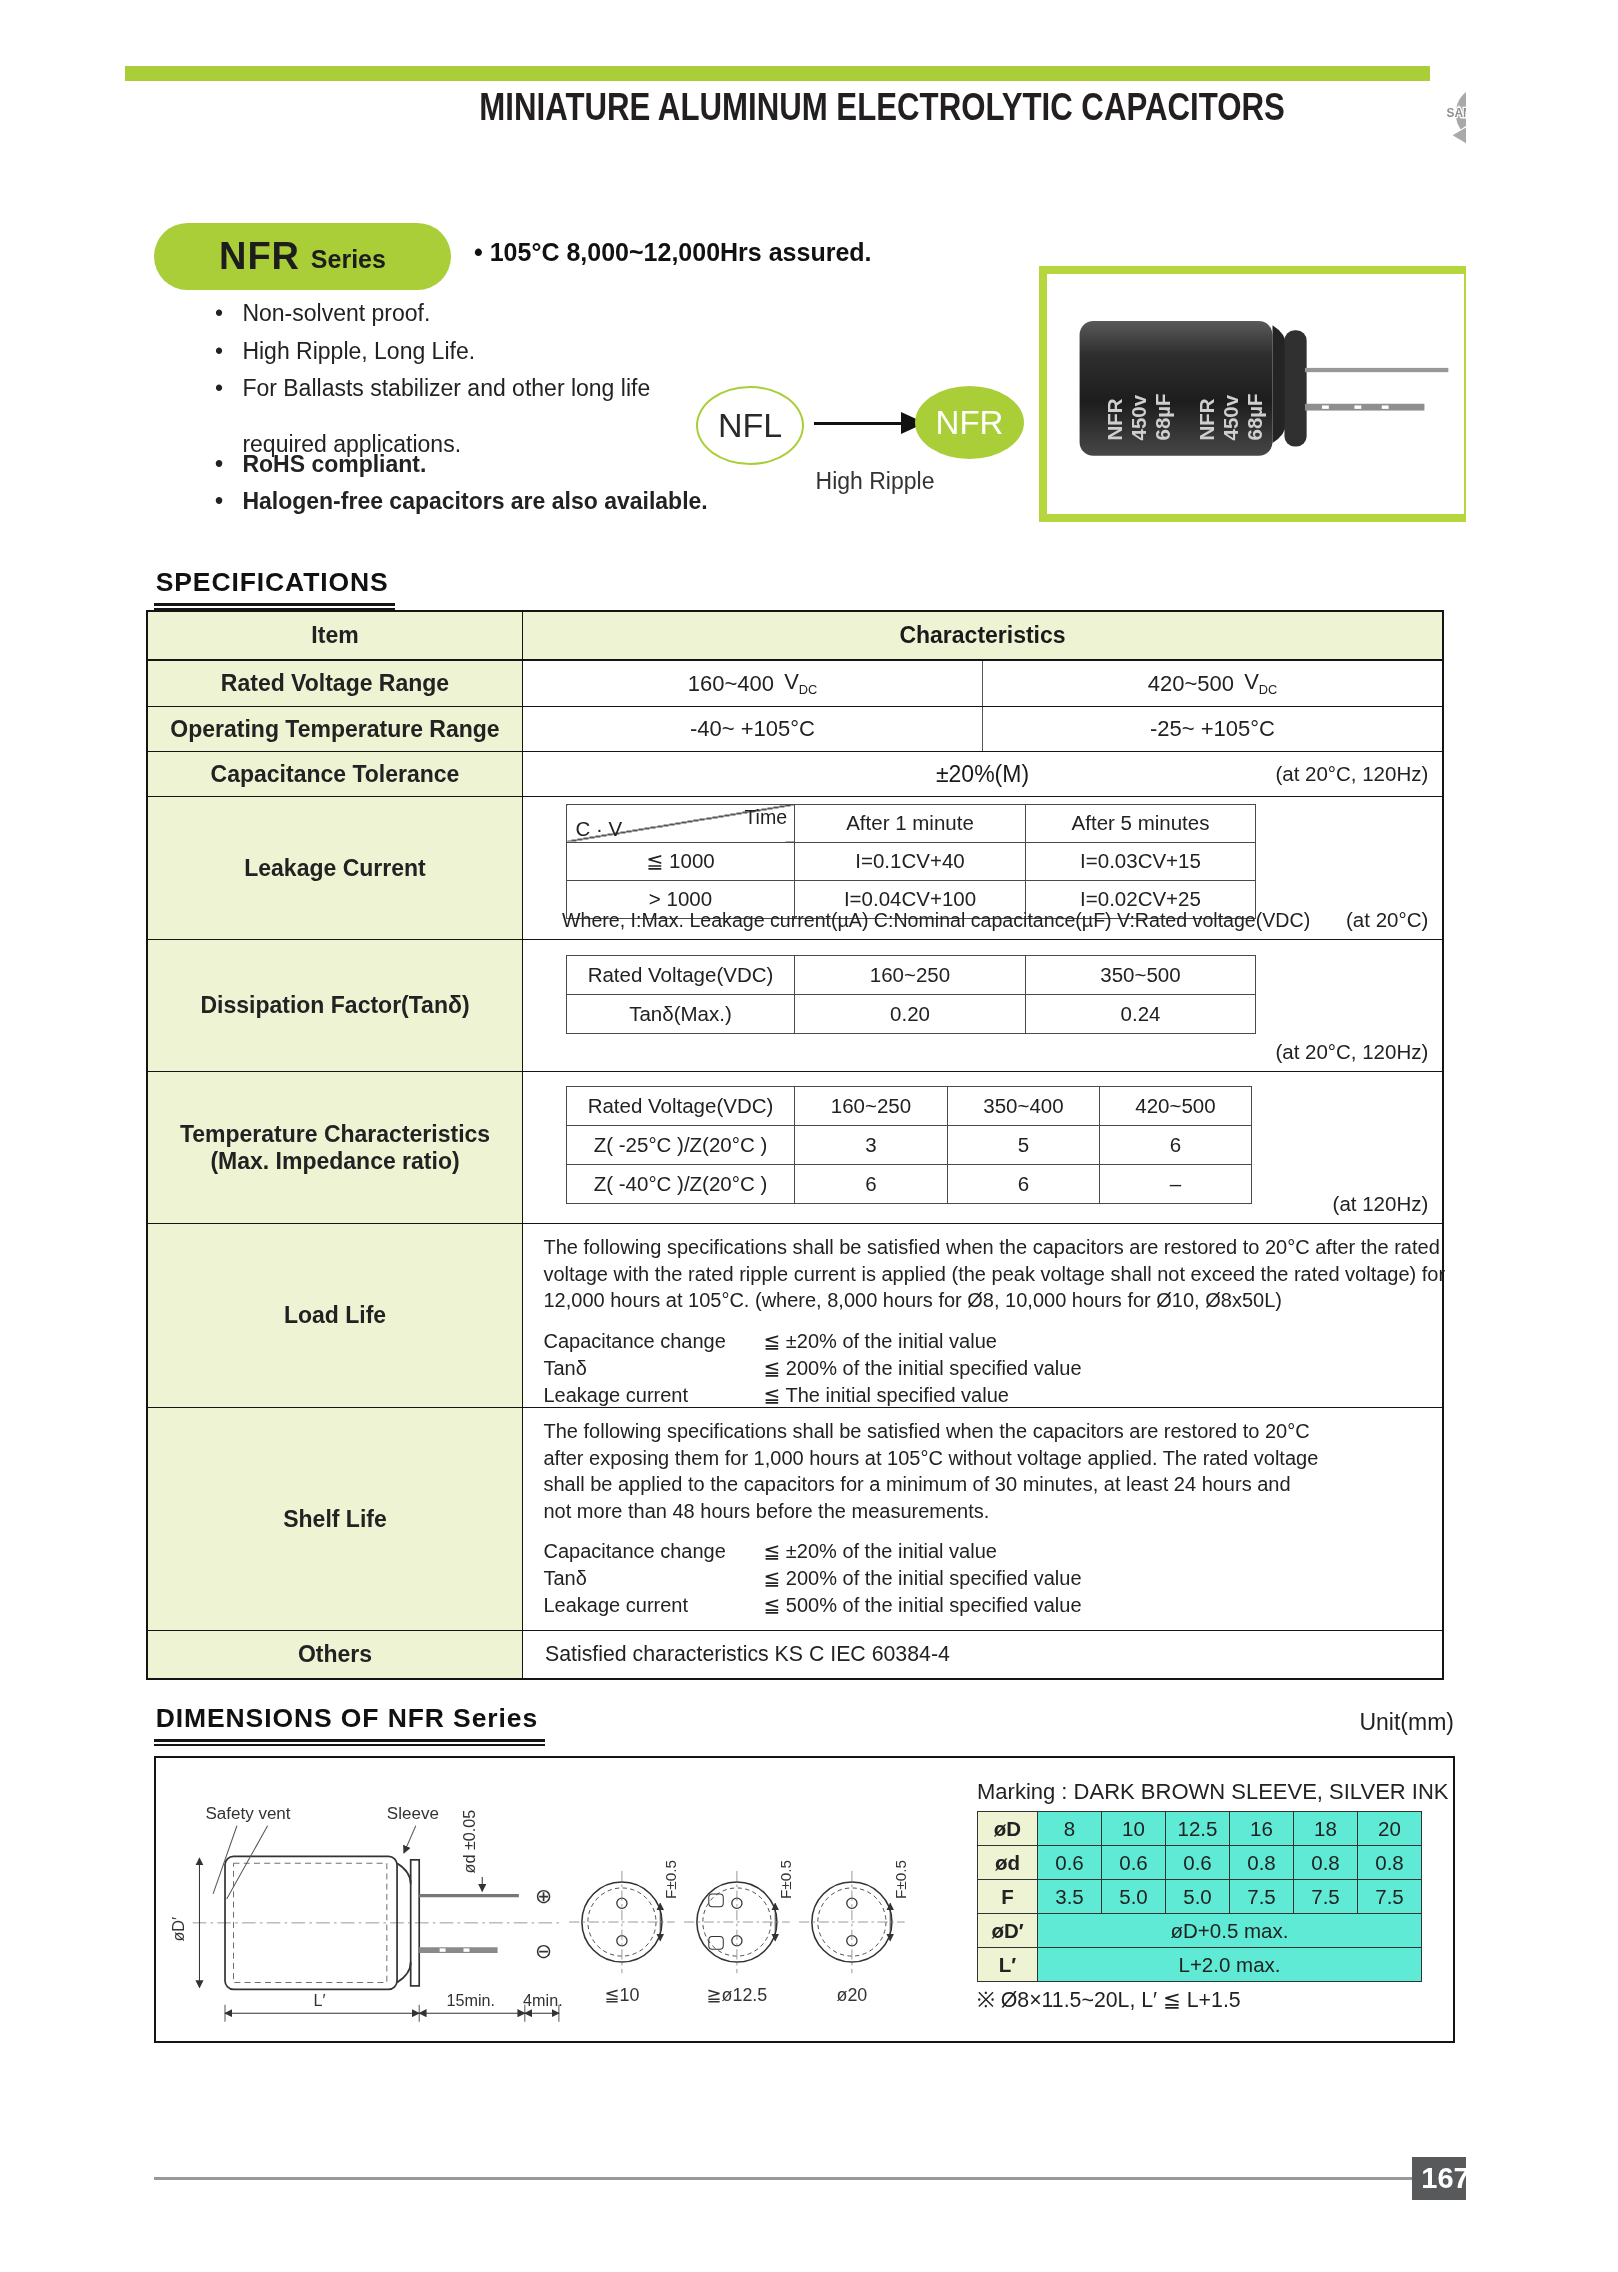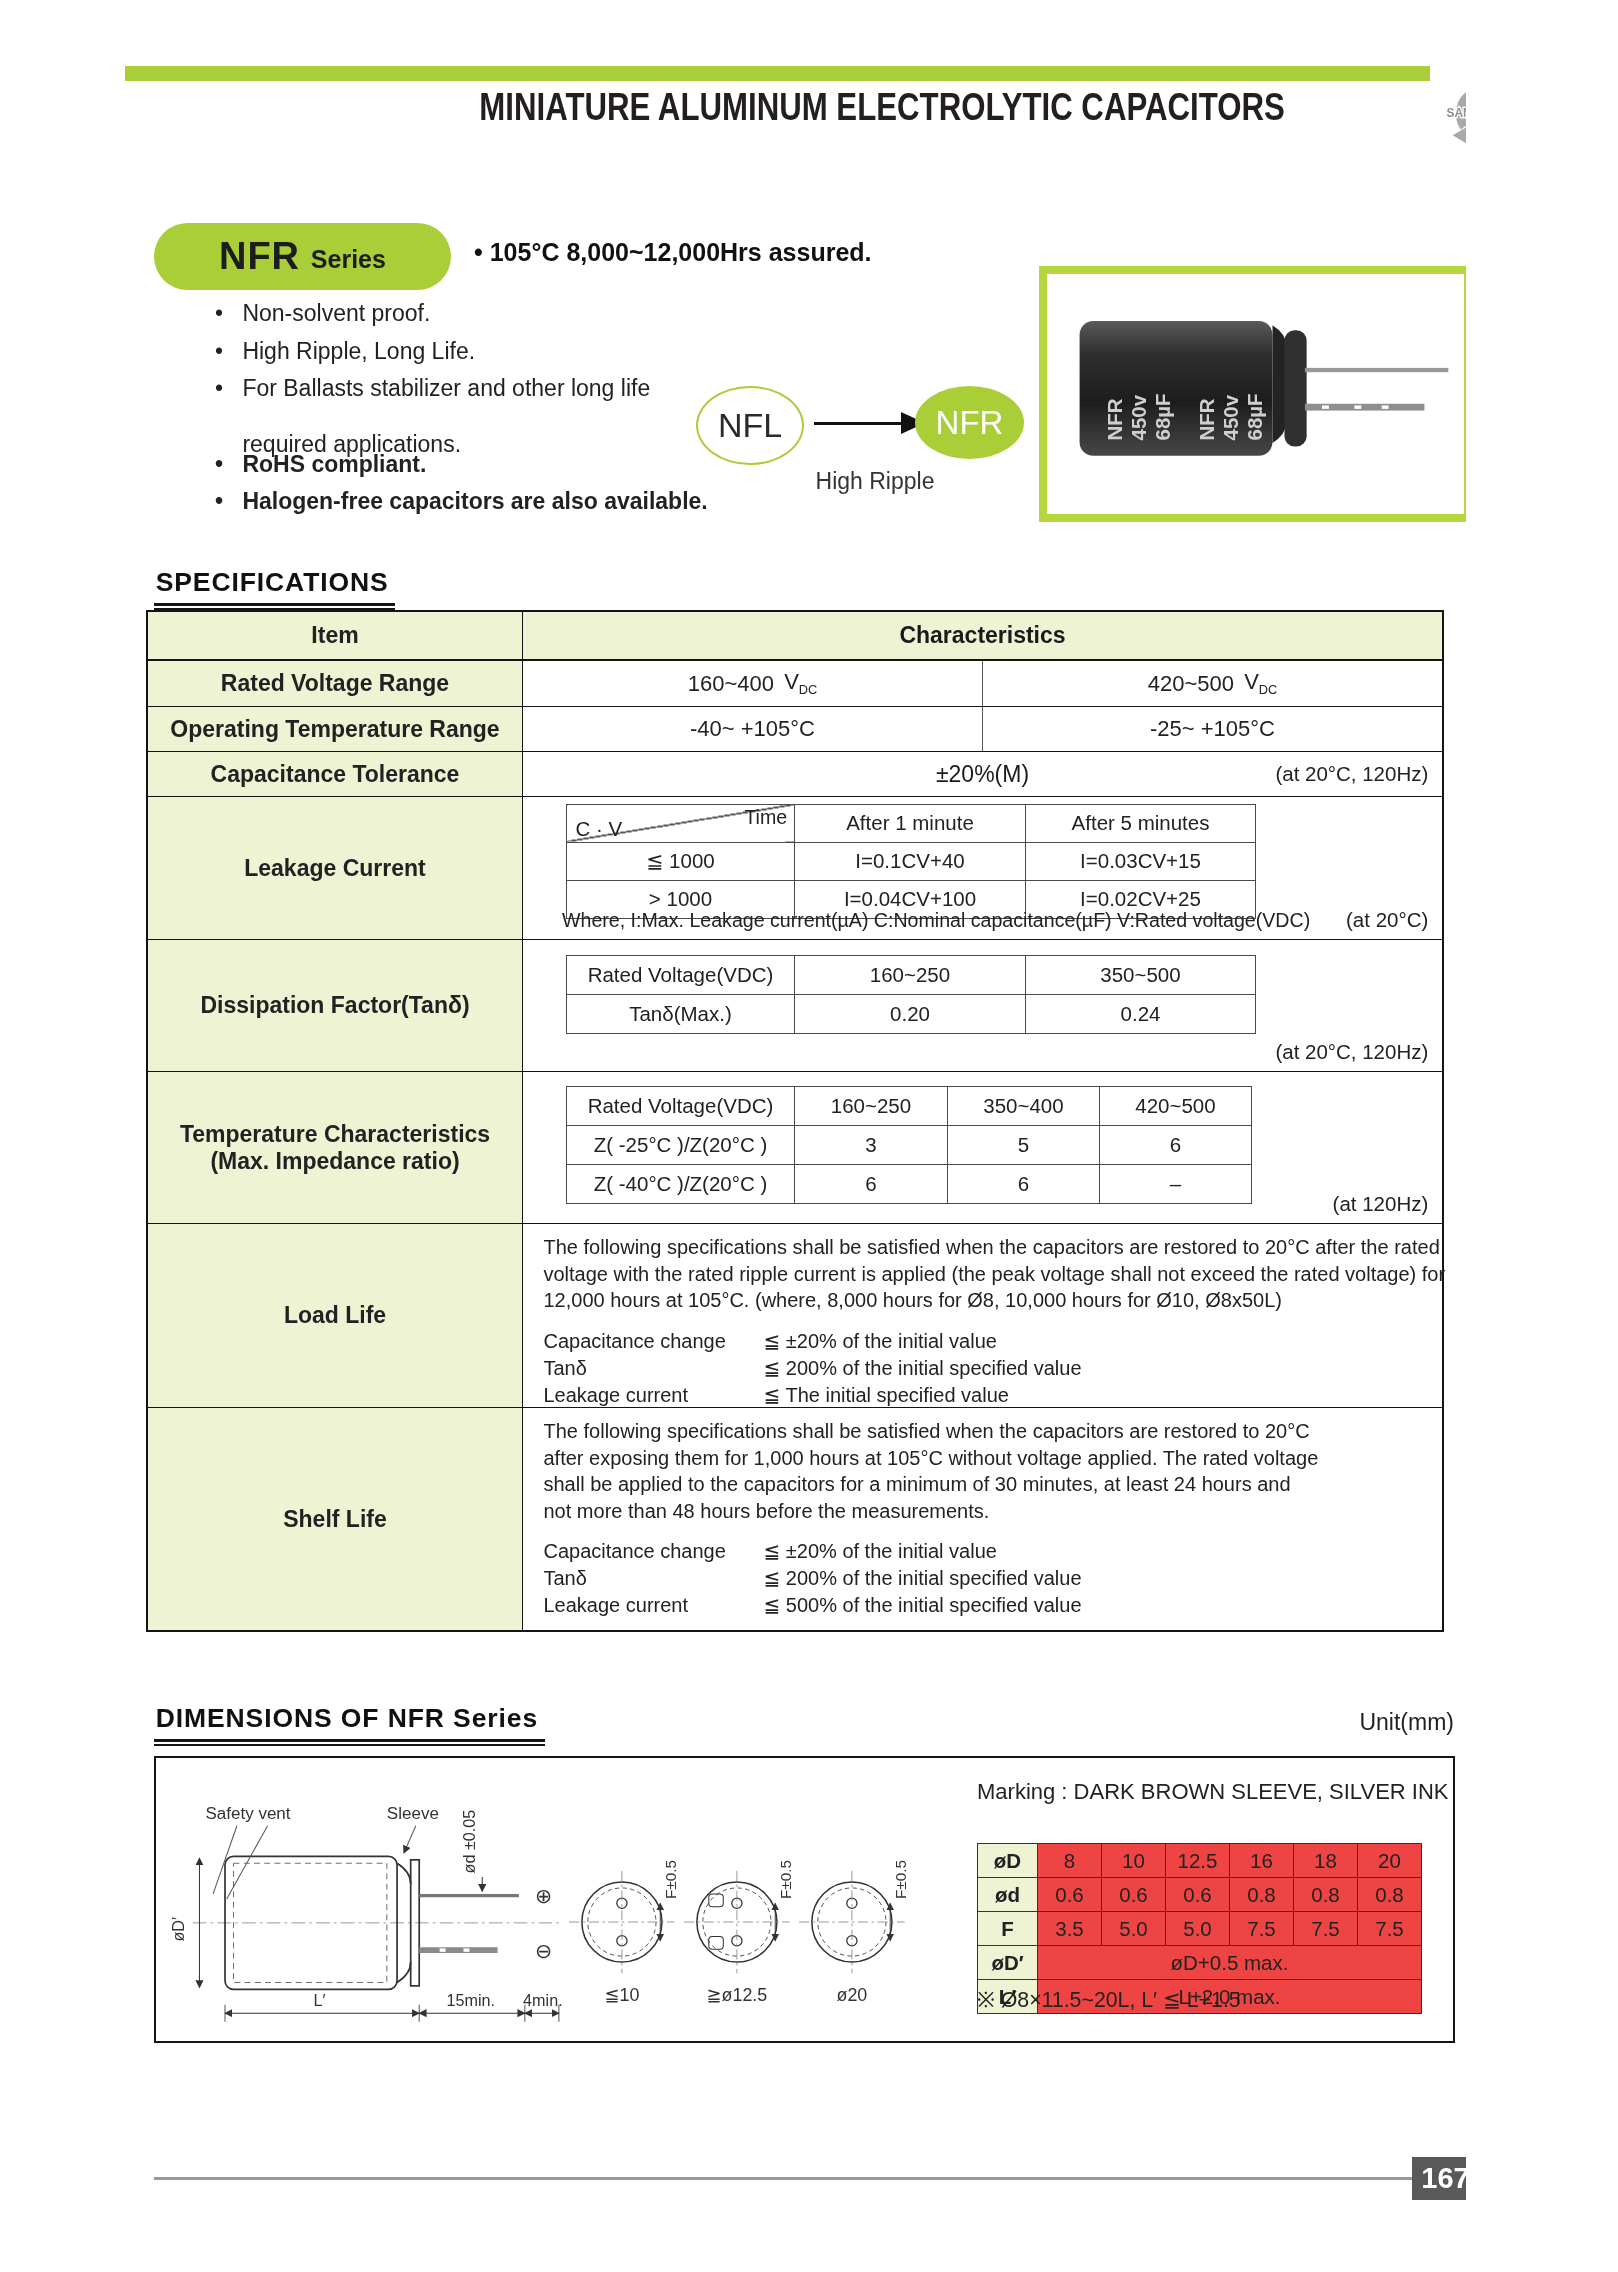--- a/index.html
+++ b/index.html
@@ -84,21 +84,21 @@
   .life-para{position:absolute;left:20.5px;top:10.2px;font-size:20px;line-height:26.5px;color:#222;white-space:nowrap;}
   .life-items{position:absolute;left:20.5px;font-size:20px;line-height:27px;color:#222;}
   .li{display:flex;}
   .ln{width:220px;flex:0 0 220px;}
   .items-ll{top:104px;} .items-sl{top:130px;}
   .others-val{display:flex;align-items:center;height:100%;padding-left:22px;font-size:21.3px;color:#222;}
 
   
   .dim-box{position:absolute;left:154px;top:1756px;width:1301px;height:287px;border:2.6px solid #141414;box-sizing:border-box;background:#fff;}
   .marking{position:absolute;left:821px;top:20.5px;font-size:22px;color:#222;white-space:nowrap;}
-  table.mark{border-collapse:collapse;table-layout:fixed;position:absolute;left:821px;top:53px;width:444px;background:#ef4444;margin-top:32px;}
+  table.mark{border-collapse:collapse;table-layout:fixed;position:absolute;left:821px;top:53px;width:444px;background:#5eead4;}
   table.mark td{border:1.7px solid #333;text-align:center;font-size:20.5px;height:33px;color:#222;padding:0;}
   table.mark td.lbl{background:#eef3d3;font-weight:700;}
   .footnote{position:absolute;left:821px;top:226px;font-size:21.3px;color:#222;white-space:nowrap;}
   .drawing{position:absolute;left:1.7px;top:32px;}
 
   
   .side-tab{position:absolute;left:1546px;top:1538px;width:72px;height:463px;background:#a9ce38;
             display:flex;flex-direction:column;align-items:center;padding-top:67px;box-sizing:border-box;}
   .tab-main{writing-mode:vertical-rl;font-size:40px;font-weight:800;color:#fff;letter-spacing:4.3px;}
   .tab-sub{writing-mode:vertical-rl;font-size:23px;font-weight:700;color:#fff;margin-top:15.4px;letter-spacing:1.7px;}
@@ -376,20 +376,26 @@
               <span>≦ 200% of the initial specified value</span>
             </div>
           <div class="li">
               <span class="ln">Leakage current</span>
               <span>≦ 500% of the initial specified value</span>
             </div>
         </div>
       </div>
     </div>
 
+    <div class="srow h-ot">
+      <div class="item-cell">Others</div>
+      <div class="char-cell">
+          <div class="others-val">Satisfied characteristics KS C IEC 60384-4</div>
+        </div>
+    </div>
   </div>
 
   <div class="sec-heading" style="left:154px;top:1703px;">DIMENSIONS OF NFR Series</div>
   <div class="unit-label">Unit(mm)</div>
 
   <div class="dim-box">
     <div class="drawing">
       <svg width="789" height="247" viewBox="0 0 925 290" font-family="Liberation Sans, sans-serif">
         <defs>
           <marker id="ah" viewBox="0 0 10 10" refX="9" refY="5" markerWidth="8" markerHeight="8" orient="auto-start-reverse">

